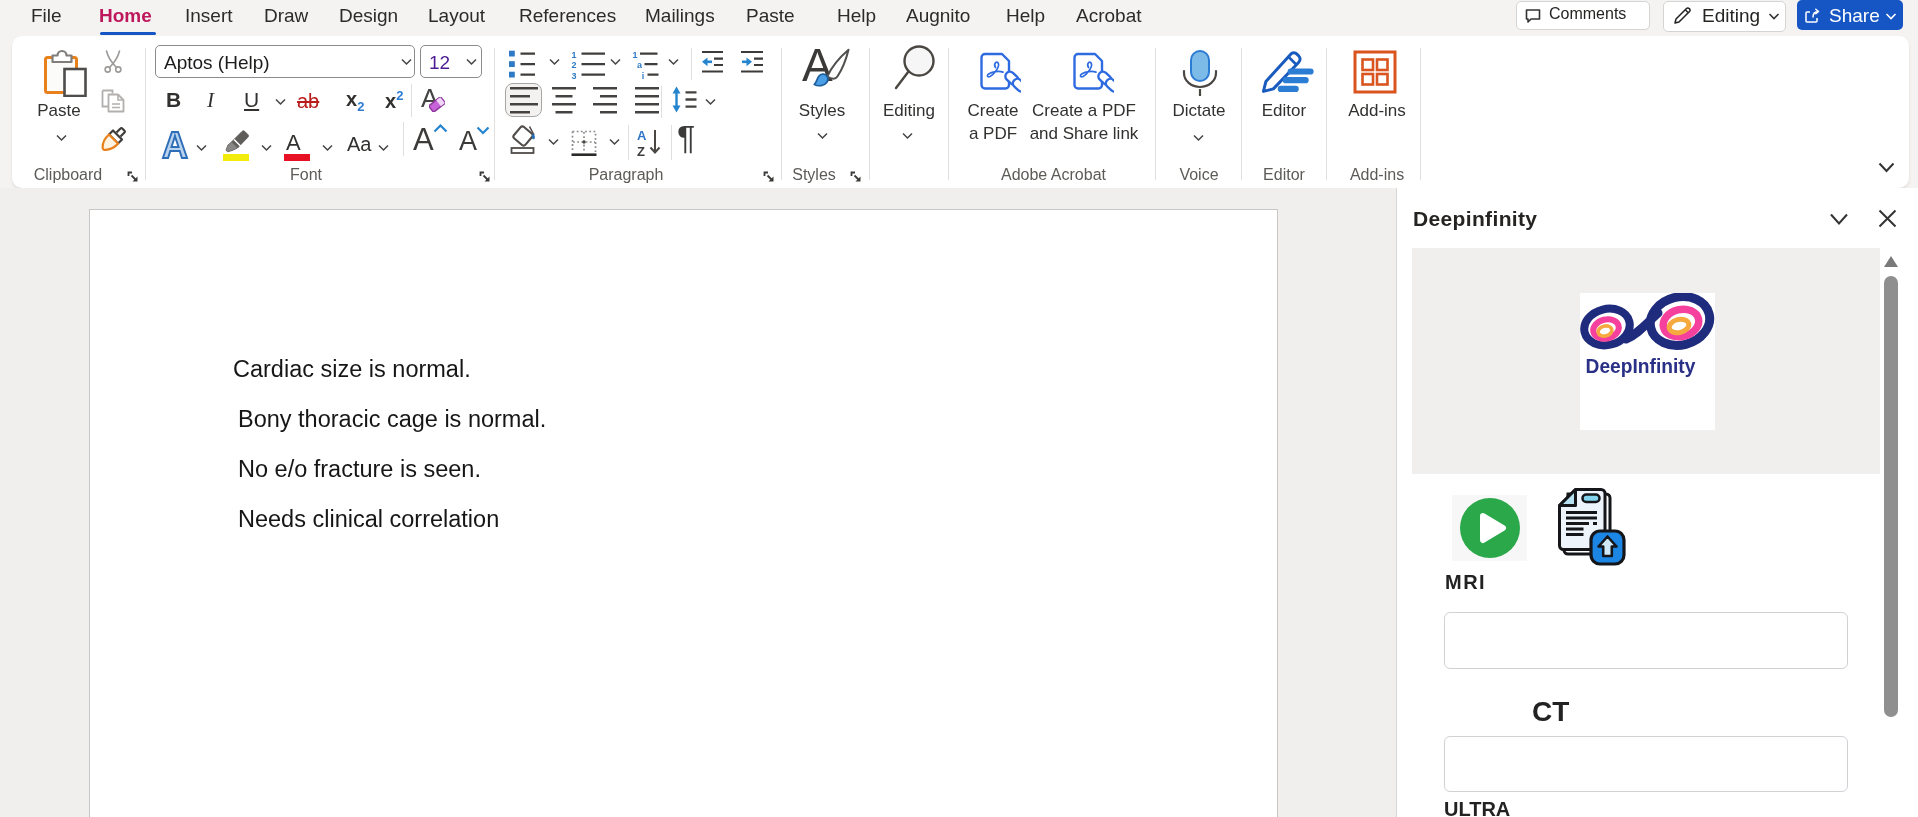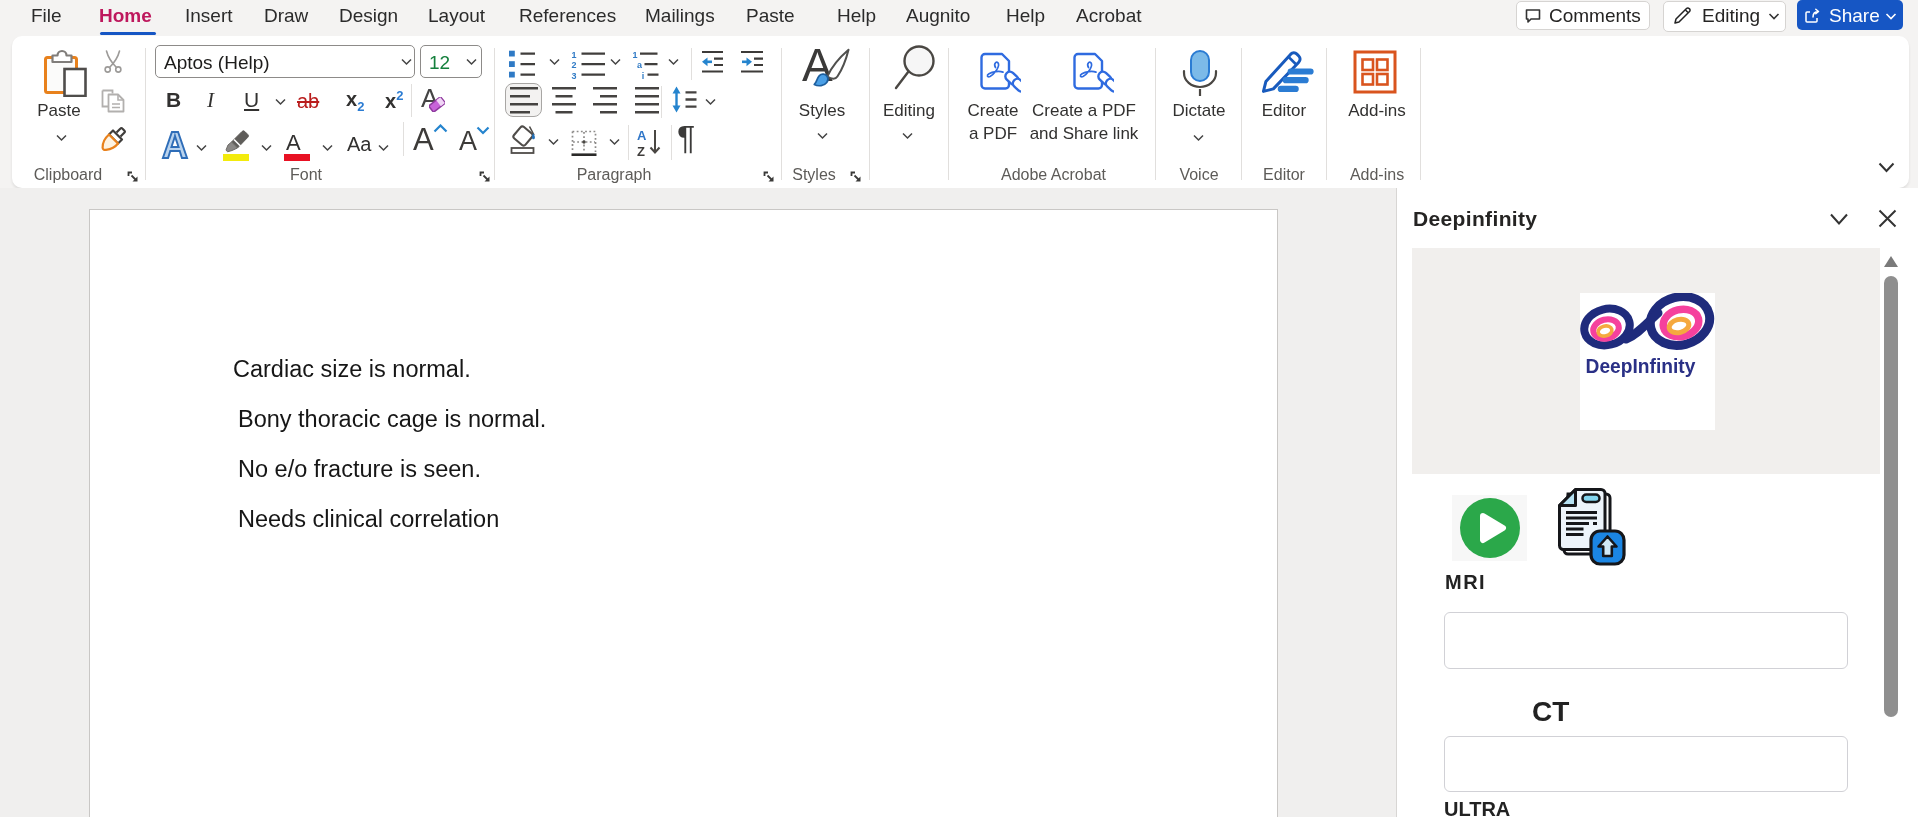--- a/index.html
+++ b/index.html
@@ -24,21 +24,21 @@
 <span class="tab" style="left:837px">Help</span>
 <span class="tab" style="left:906px">Augnito</span>
 <span class="tab" style="left:1006px">Help</span>
 <span class="tab" style="left:1076px">Acrobat</span>
 <div class="a" style="left:100px;top:32px;width:56px;height:3px;background:#1656c4;border-radius:2px"></div>
 
 <div class="a" style="left:1516px;top:1px;width:134px;height:29px;background:#fff;border:1px solid #d6d4d2;border-radius:5px"></div>
 <svg class="a" style="left:1524px;top:7px" width="18" height="18" viewBox="0 0 18 18">
     <path d="M2.5 3 h13 v9 h-8.5 l-3 3 v-3 h-1.5 z" fill="none" stroke="#333" stroke-width="1.6" stroke-linejoin="round"></path>
   </svg>
-<span class="a" style="left:1549px;top:5px;font-size:19px">Comments</span>
+<span class="a" style="left:1549px;top:5px;font-size:16px">Comments</span>
 <div class="a" style="left:1663px;top:1px;width:123px;height:31px;background:#fff;border:1px solid #d6d4d2;border-radius:5px"></div>
 <svg class="a" style="left:1671px;top:5px" width="22" height="22" viewBox="0 0 22 22">
     <path d="M4 18 l1-4 L15.5 3.5 a1.8 1.8 0 0 1 2.6 0 l0.4 0.4 a1.8 1.8 0 0 1 0 2.6 L8 17 l-4 1z" fill="none" stroke="#222" stroke-width="1.5" stroke-linejoin="round"></path>
     <path d="M14.5 5 l2.5 2.5" stroke="#222" stroke-width="1.5"></path>
   </svg>
 <span class="a" style="left:1702px;top:5px;font-size:19px">Editing</span>
 <svg class="a" style="left:1768px;top:12px" width="12" height="9" viewBox="0 0 12 9">
     <path d="M1.5 2 L6 6.5 L10.5 2" fill="none" stroke="#333" stroke-width="1.6"></path>
   </svg>
 <div class="a" style="left:1797px;top:0;width:106px;height:30px;background:#1656c4;border-radius:5px"></div>
@@ -94,21 +94,21 @@
     <path d="M4.5 4.5 L9 9" stroke="#3b3a39" stroke-width="1.8"></path>
     <path d="M10.5 5.5 V10.5 H5.5 z" fill="#3b3a39"></path>
   </svg>
 
 <div class="a" style="left:155px;top:45px;width:260px;height:33px;background:#fff;border:1px solid #8d8b89;border-radius:5px"></div>
 <span class="a" style="left:164px;top:52px;font-size:19px;color:#1d1c1b">Aptos (Help)</span>
 <svg class="chev" style="left:401px;top:58px" width="11" height="8" viewBox="0 0 11 8">
     <path d="M1 1.5 L5.5 6 L10 1.5" fill="none" stroke="#444" stroke-width="1.5"></path>
   </svg>
 <div class="a" style="left:420px;top:45px;width:62px;height:33px;background:#fff;border:1px solid #8d8b89;border-radius:5px"></div>
-<span class="a" style="left:429px;top:52px;font-size:19px;color:#15803d">12</span>
+<span class="a" style="left:429px;top:52px;font-size:19px;color:#4c1d95">12</span>
 <svg class="chev" style="left:466px;top:58px" width="11" height="8" viewBox="0 0 11 8">
     <path d="M1 1.5 L5.5 6 L10 1.5" fill="none" stroke="#444" stroke-width="1.5"></path>
   </svg>
 
 <span class="a" style="left:166px;top:88px;font-size:21px;font-weight:700;color:#323130">B</span>
 <span class="a" style="left:207px;top:88px;font-size:21px;font-style:italic;font-family:'Liberation Serif',serif;color:#323130">I</span>
 <span class="a" style="left:244px;top:88px;font-size:21px;text-decoration:underline;color:#323130">U</span>
 <svg class="chev" style="left:275px;top:98px" width="11" height="8" viewBox="0 0 11 8">
     <path d="M1 1.5 L5.5 6 L10 1.5" fill="none" stroke="#444" stroke-width="1.5"></path>
   </svg>
@@ -245,21 +245,21 @@
     <path d="M1 1.5 L5.5 6 L10 1.5" fill="none" stroke="#444" stroke-width="1.5"></path>
   </svg>
 <div class="sep" style="left:628px;top:125px;height:35px"></div>
 <svg class="a" style="left:637px;top:128px" width="26" height="30" viewBox="0 0 26 30">
     <text x="0" y="12" font-size="13" font-weight="bold" fill="#2f76c8" style="font-family:'Liberation Sans'">A</text>
     <text x="0" y="28" font-size="13" font-weight="bold" fill="#3f3d3b" style="font-family:'Liberation Sans'">Z</text>
     <path d="M18 2 V24 M13.5 19.5 L18 24.5 L22.5 19.5" fill="none" stroke="#4a4743" stroke-width="2"></path>
   </svg>
 <div class="sep" style="left:671px;top:125px;height:35px"></div>
 <span class="a" style="left:677px;top:118px;font-size:34px;color:#3b3a39">¶</span>
-<div class="gl" style="left:576px;top:166px;width:76px">Paragraph</div>
+<div class="gl" style="left:588px;top:166px;width:76px">Paragraph</div>
 <svg class="a" style="left:763px;top:171px" width="12" height="12" viewBox="0 0 12 12">
     <path d="M1.5 5 V1.5 H5" fill="none" stroke="#3b3a39" stroke-width="1.8"></path>
     <path d="M4.5 4.5 L9 9" stroke="#3b3a39" stroke-width="1.8"></path>
     <path d="M10.5 5.5 V10.5 H5.5 z" fill="#3b3a39"></path>
   </svg>
 
 <span class="a" style="left:802px;top:38px;font-size:46px;color:#3b3a39">A</span>
 <svg class="a" style="left:806px;top:46px" width="48" height="50" viewBox="0 0 48 54">
     <path d="M44 4 C37 10 26 22 21 33 C26 36 30 36 32 33 C38 24 42 12 44 4 z" fill="#fff" stroke="#50504e" stroke-width="2.2" stroke-linejoin="round"></path>
     <path d="M21 33 c-2 -3 -6 -3.5 -8.5 -1 c-3 3 -2.5 7 -5.5 9.5 c4.5 2.5 11 1.5 13.5 -2 c1.5 -2 1.8 -4.5 0.5 -6.5 z" fill="#4a9fe6" stroke="#1e5f9e" stroke-width="1.8" stroke-linejoin="round"></path>

